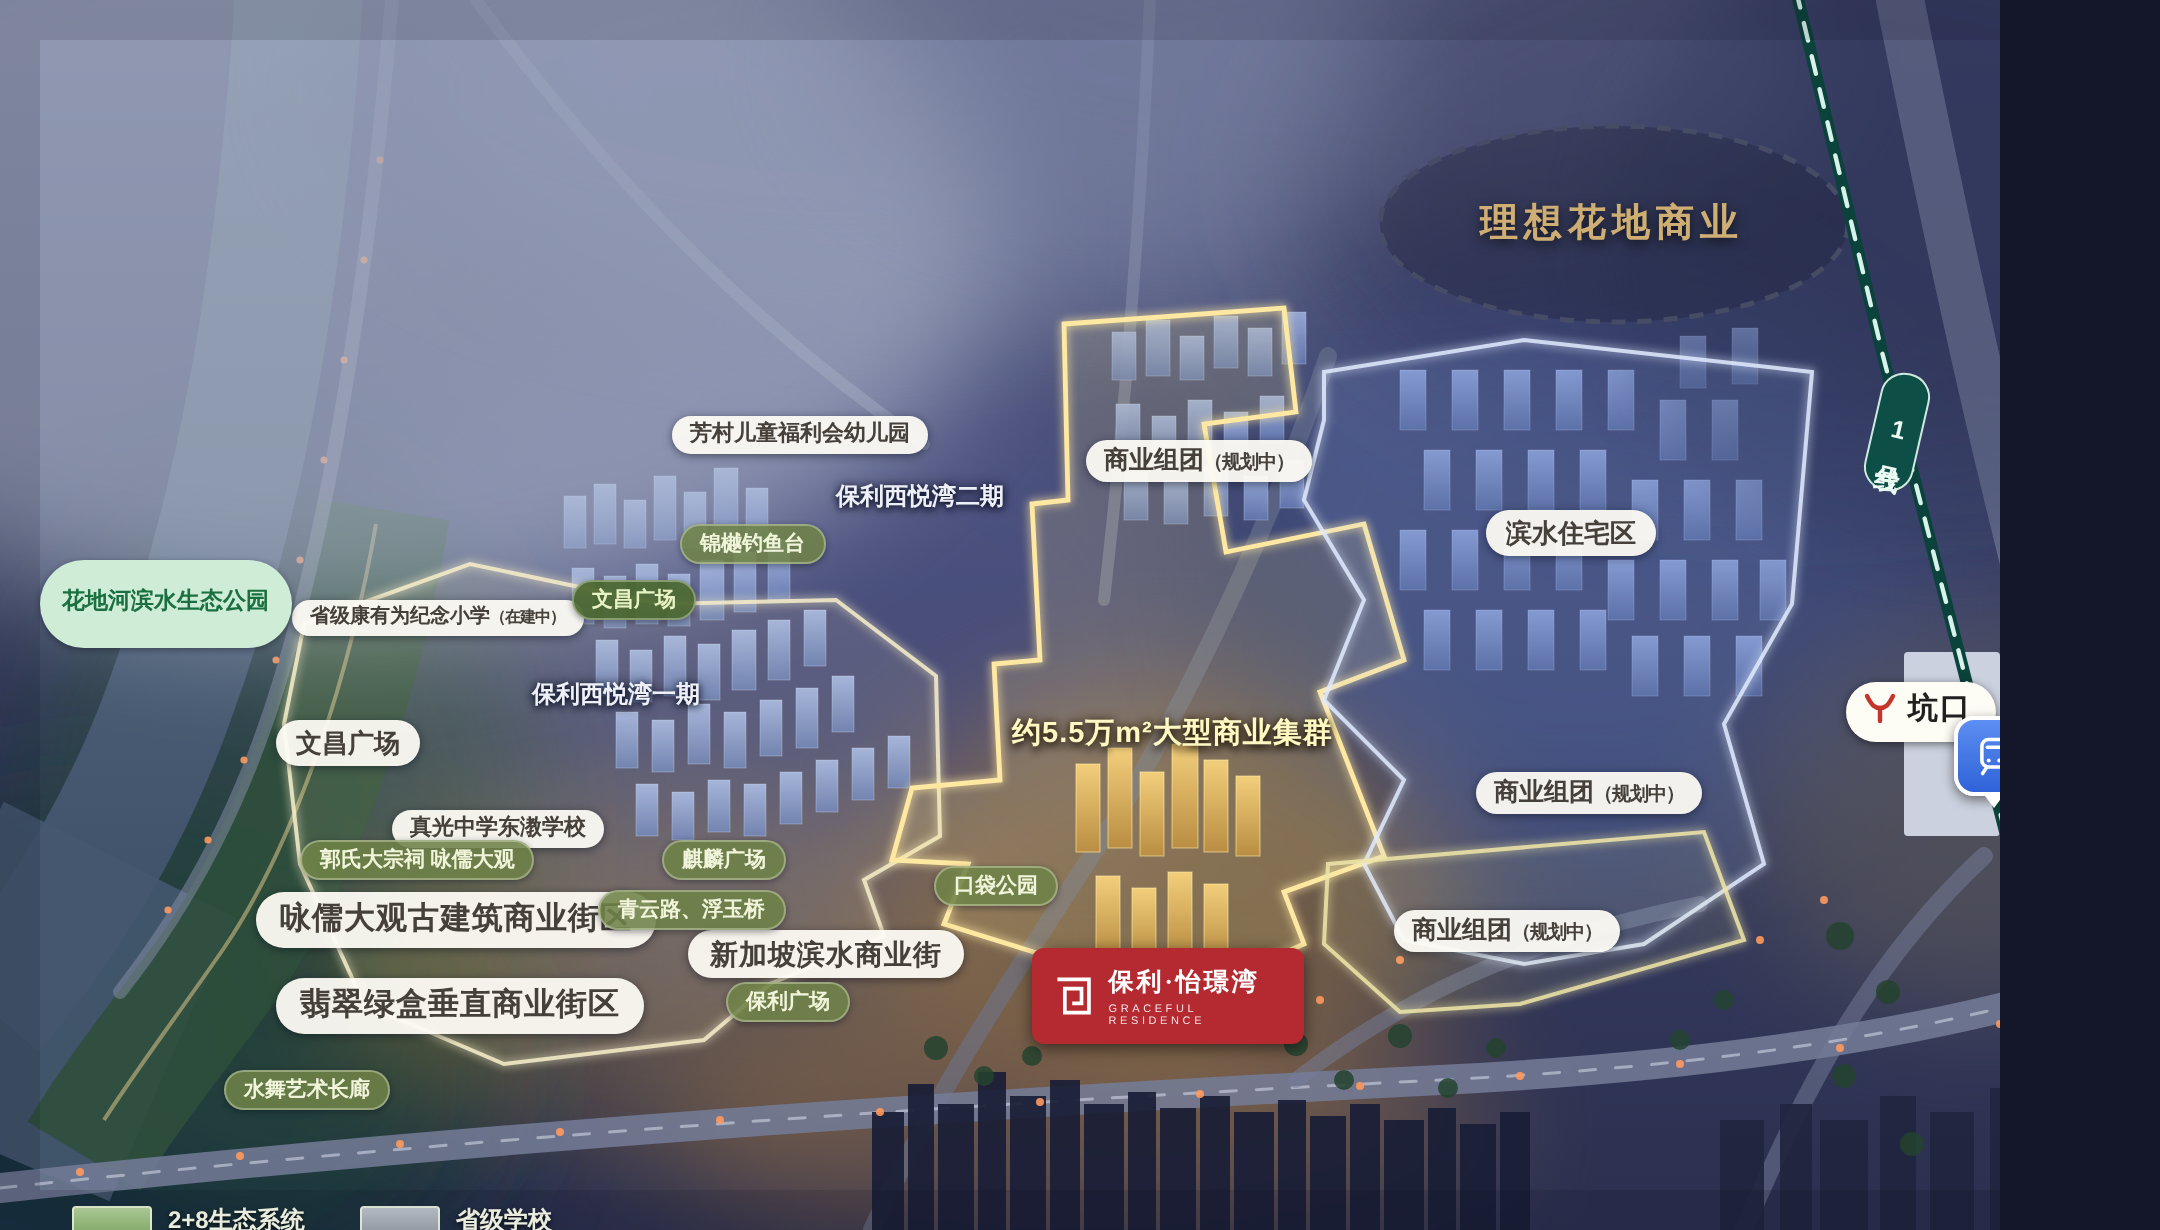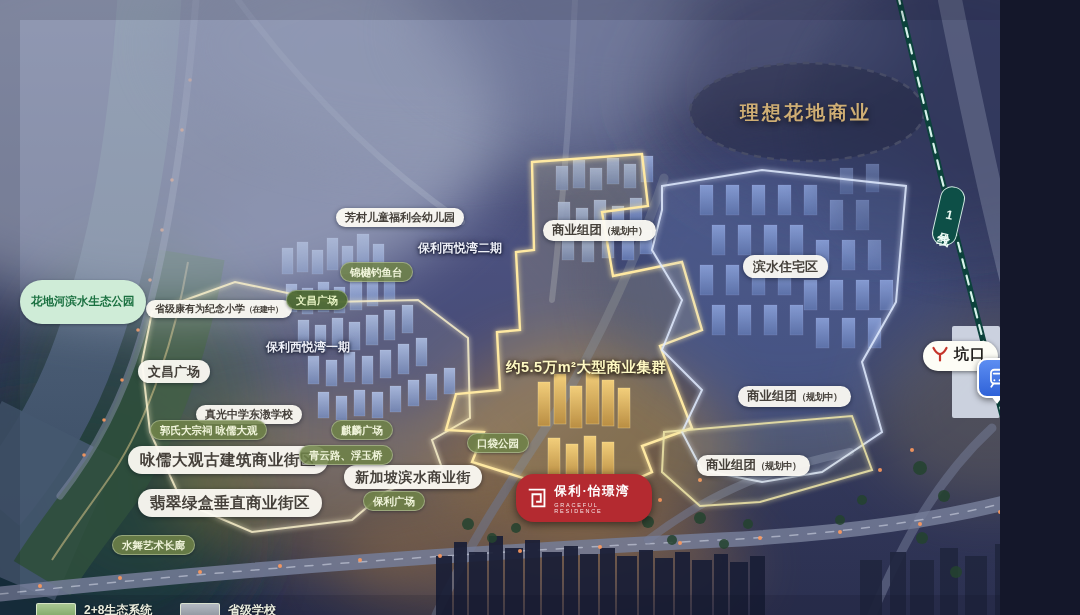--- a/index.html
+++ b/index.html
@@ -34,21 +34,21 @@
     display:flex;align-items:flex-start;gap:5px;padding:4px 12px 4px 8px;z-index:6;
     box-shadow:0 1px 4px rgba(0,0,0,.5);margin-top:44px;}
   .station .st-name{font-size:15px;font-weight:bold;color:#22201e;letter-spacing:1px;}
   .marker{position:absolute;left:977px;top:358px;width:36px;height:36px;border-radius:10px;
     background:linear-gradient(180deg,#5d8ef2,#2f62d8);border:2px solid #fff;z-index:6;
     display:flex;align-items:center;justify-content:center;box-shadow:0 2px 6px rgba(0,0,0,.5);}
   .marker::after{content:"";position:absolute;left:50%;top:100%;transform:translateX(-50%);
     border:6px solid transparent;border-top:8px solid #ffffff;}
   
   .poly-logo{position:absolute;left:516px;top:474px;width:118px;height:42px;background:#b42a30;
-    border-radius:18px;display:flex;align-items:center;gap:7px;padding:3px 9px;z-index:6;
+    border-radius:6px;display:flex;align-items:center;gap:7px;padding:3px 9px;z-index:6;
     box-shadow:0 2px 8px rgba(0,0,0,.55);}
   .poly-logo .lines{display:flex;flex-direction:column;gap:2px;}
   .poly-logo .brand{color:#fff;font-size:12.5px;font-weight:bold;letter-spacing:1.5px;font-family:"Liberation Serif","DejaVu Serif",serif;}
   .poly-logo .sub{color:rgba(255,255,255,.88);font-size:5.5px;letter-spacing:1.8px;}
   
   .legend-item{position:absolute;display:flex;align-items:center;gap:8px;z-index:6;}
   .legend-item .sw{width:38px;height:14px;border:1px solid rgba(235,242,220,.8);border-radius:2px;}
   .legend-item .lt{font-size:12px;font-weight:bold;color:#e9ecdd;text-shadow:0 1px 2px rgba(0,0,0,.8);}
 </style>
 </head>

